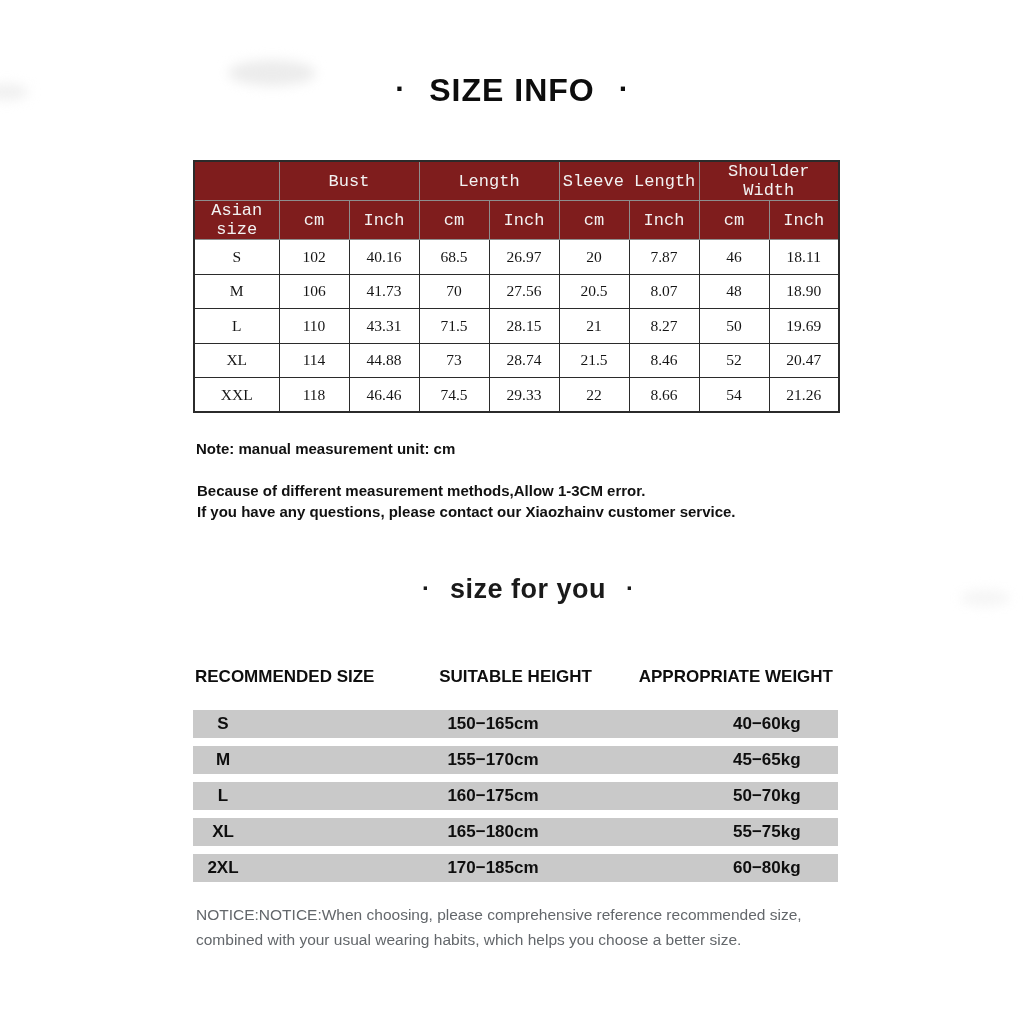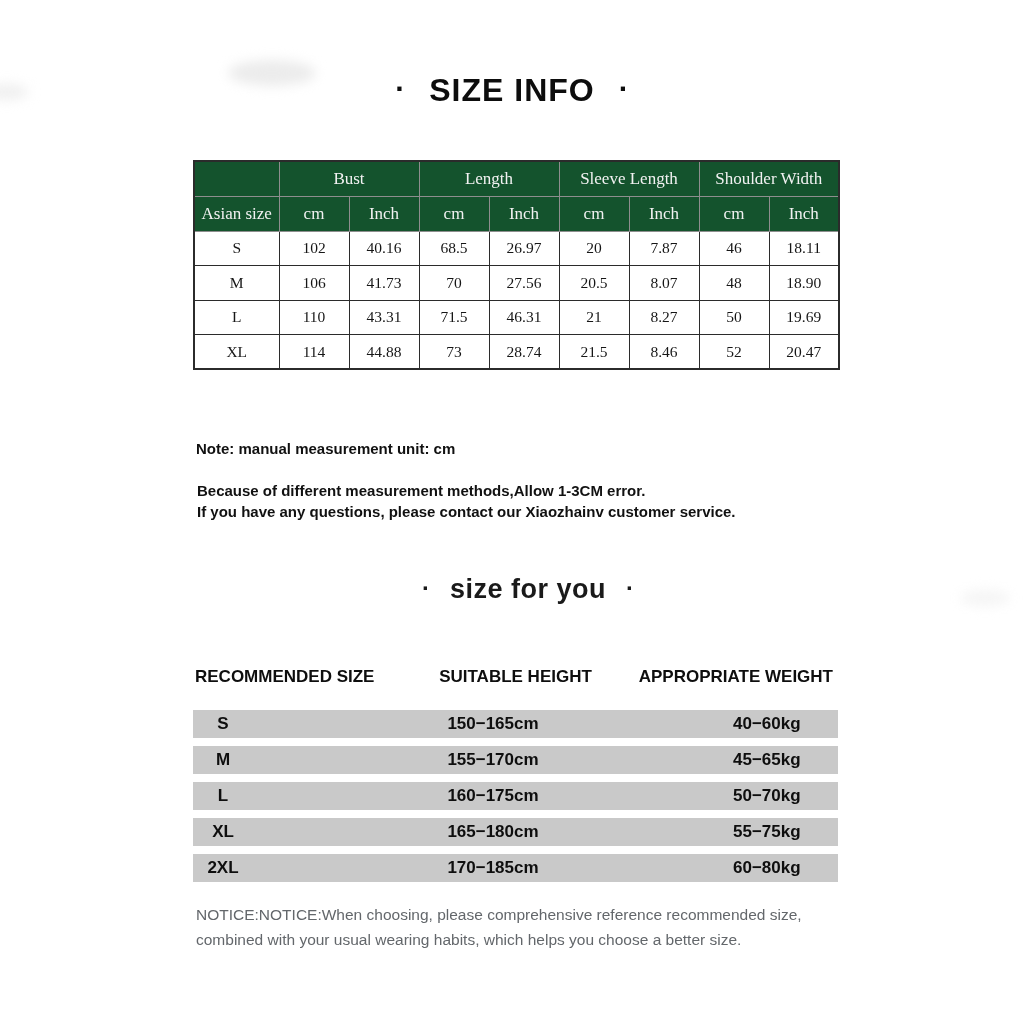--- a/index.html
+++ b/index.html
@@ -20,22 +20,22 @@
   #size-for-you-title .title-text { font-size:27px; font-weight:bold; letter-spacing:0.5px; color:#1a1a1a; }
   #size-for-you-title .dot { font-size:24px; font-weight:bold; color:#1a1a1a; margin:0 20px; vertical-align:2px; }
 
   
   #measure-table-wrap { position:absolute; left:193px; top:160px; }
   table { border-collapse:collapse; table-layout:fixed; width:645px; }
   col.c-size { width:85px; }
   col.c-val { width:70px; }
   th, td { text-align:center; vertical-align:middle; }
   .head-cell {
-    background:#14532d; color:#f2f2f2;
-    font-family:Liberation Serif, serif; font-weight:normal;
+    background:#7f1d1d; color:#f2f2f2;
+    font-family:Liberation Mono, monospace; font-weight:normal;
     font-size:17px; height:35px; border:1px solid #8e8e8e;
   }
   .data-cell {
     background:#ffffff; color:#161616;
     font-family:"Liberation Serif", serif;
     font-size:15.5px; height:34.5px; border:1px solid #2b2b2b;
   }
   table { border:2px solid #2b2b2b; }
 
   
@@ -126,37 +126,48 @@
         <td class="data-cell">20.5</td>
         <td class="data-cell">8.07</td>
         <td class="data-cell">48</td>
         <td class="data-cell">18.90</td>
       </tr>
       <tr>
         <td class="data-cell">L</td>
         <td class="data-cell">110</td>
         <td class="data-cell">43.31</td>
         <td class="data-cell">71.5</td>
-        <td class="data-cell">46.31</td>
+        <td class="data-cell">28.15</td>
         <td class="data-cell">21</td>
         <td class="data-cell">8.27</td>
         <td class="data-cell">50</td>
         <td class="data-cell">19.69</td>
       </tr>
       <tr>
         <td class="data-cell">XL</td>
         <td class="data-cell">114</td>
         <td class="data-cell">44.88</td>
         <td class="data-cell">73</td>
         <td class="data-cell">28.74</td>
         <td class="data-cell">21.5</td>
         <td class="data-cell">8.46</td>
         <td class="data-cell">52</td>
         <td class="data-cell">20.47</td>
       </tr>
+      <tr>
+        <td class="data-cell">XXL</td>
+        <td class="data-cell">118</td>
+        <td class="data-cell">46.46</td>
+        <td class="data-cell">74.5</td>
+        <td class="data-cell">29.33</td>
+        <td class="data-cell">22</td>
+        <td class="data-cell">8.66</td>
+        <td class="data-cell">54</td>
+        <td class="data-cell">21.26</td>
+      </tr>
     </tbody>
   </table>
 </div>
 
 <div id="note-line">Note: manual measurement unit: cm</div>
 <div id="para-block">
   <div>Because of different measurement methods,Allow 1-3CM error.</div>
   <div>If you have any questions, please contact our Xiaozhainv customer service.</div>
 </div>
 

